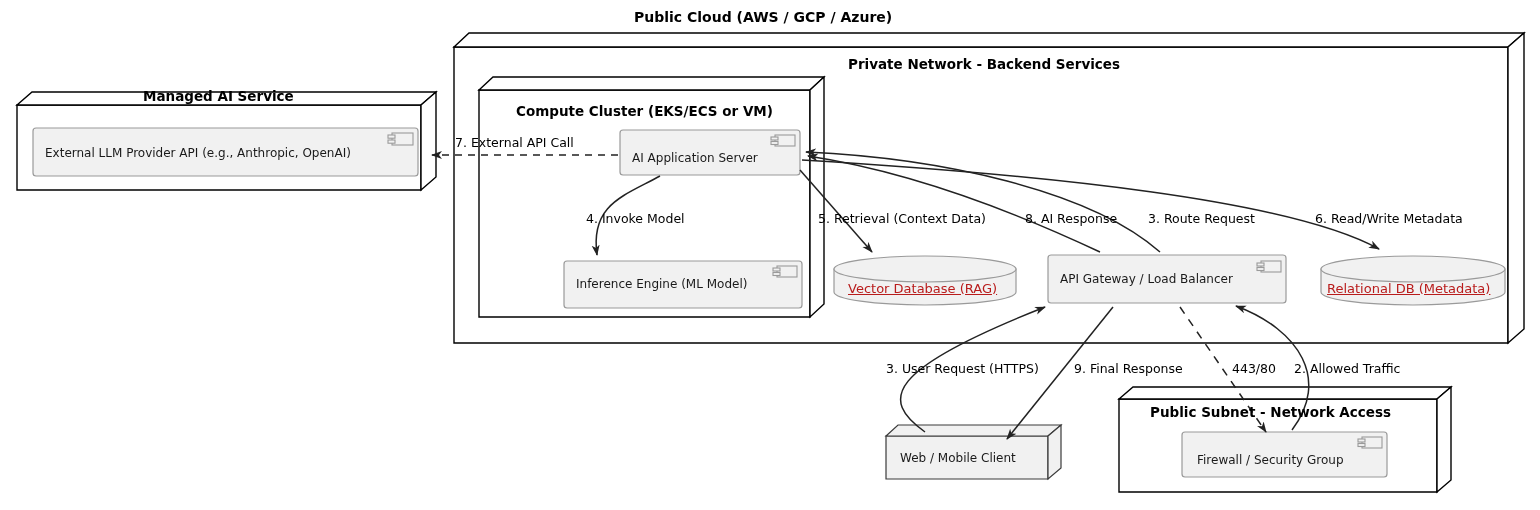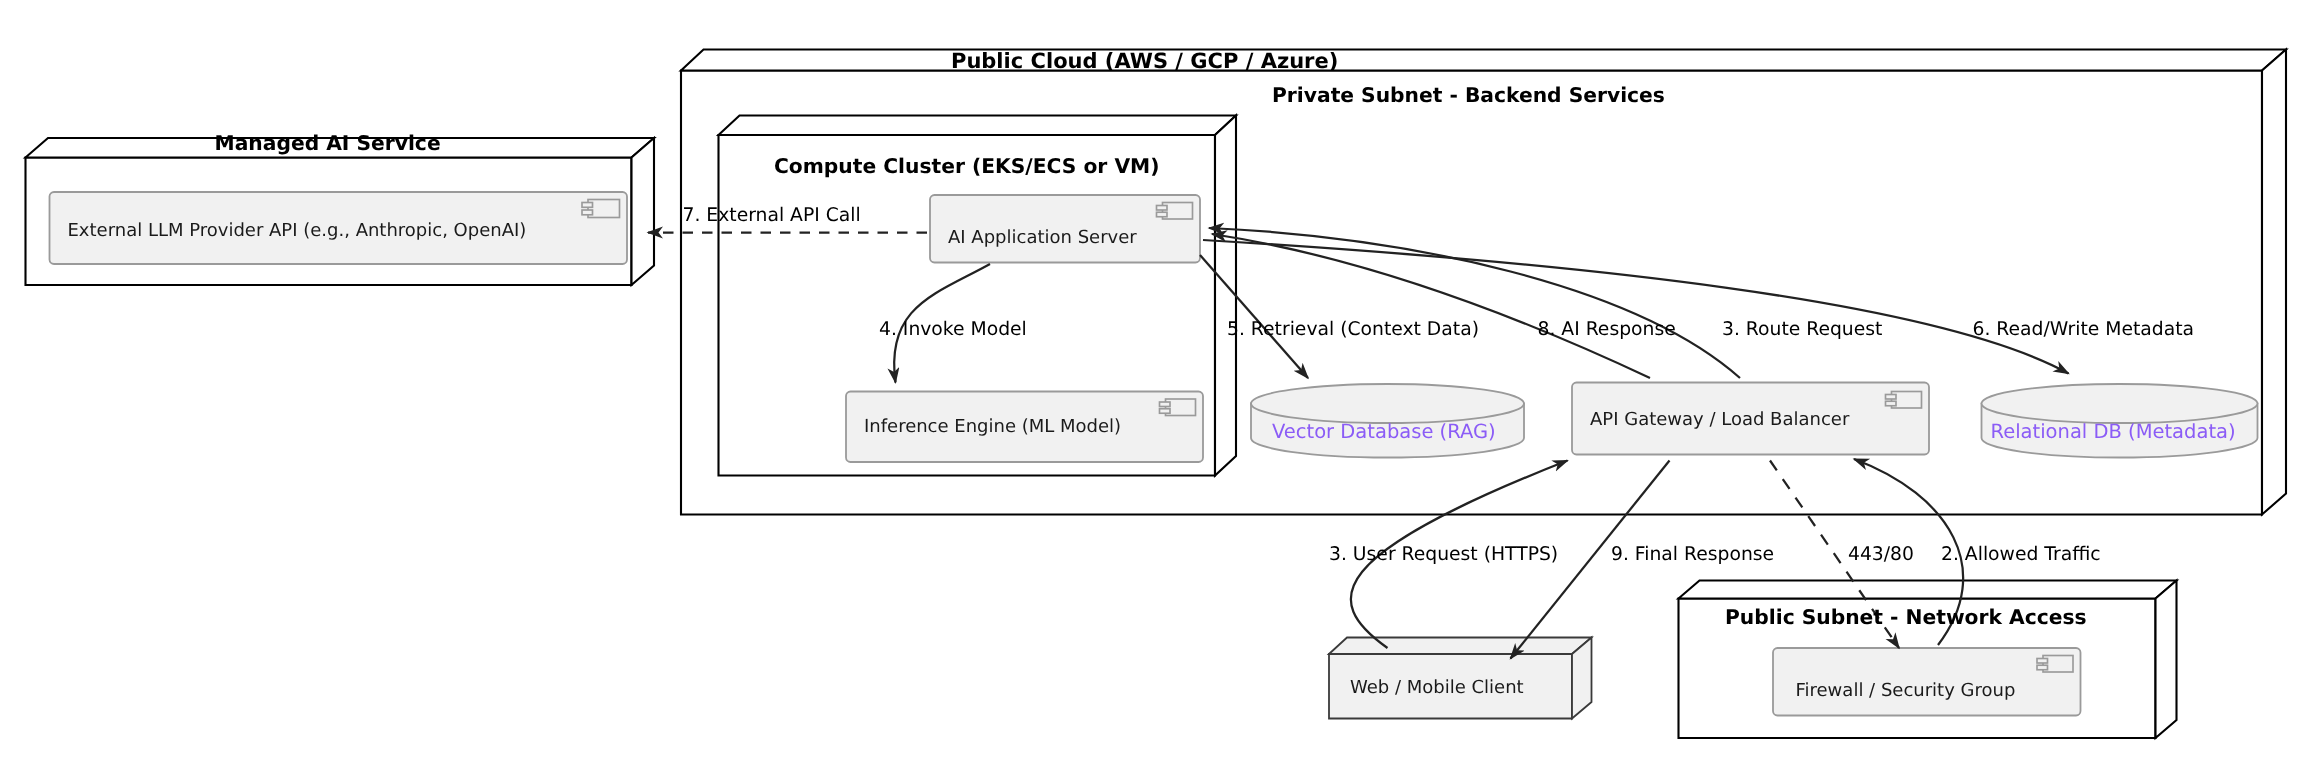--- a/index.html
+++ b/index.html
@@ -1,24 +1,24 @@
 <!DOCTYPE html>
 <html><head>
 <meta charset="utf-8">
 <style>
   html,body{margin:0;padding:0;background:#ffffff;}
   body{width:1540px;height:510px;position:relative;overflow:hidden;
        font-family:"DejaVu Sans","Liberation Sans",sans-serif;}
   #canvas{position:absolute;inset:0;width:1540px;height:510px;}
   svg{position:absolute;left:0;top:0;width:1540px;height:510px;}
   .lbl{position:absolute;white-space:nowrap;pointer-events:none;}
-  .cloud-title{font-size:14px;font-weight:bold;color:#000;margin-top:24px;}
+  .cloud-title{font-size:14px;font-weight:bold;color:#000;}
   .node-title{font-size:13.5px;font-weight:bold;color:#000;}
   .comp-label{font-size:12px;color:#1a1a1a;}
-  .db-label{font-size:13px;color:#8b5cf6;}
+  .db-label{font-size:13px;color:#b91c1c;text-decoration:underline;}
   .edge-label{font-size:12.5px;color:#000;}
 </style>
 </head>
 <body>
 
 <div id="canvas">
 
   <svg viewBox="0 0 1540 510">
     <defs>
       <marker id="ah" markerWidth="12" markerHeight="12" refX="10" refY="4" orient="auto" markerUnits="userSpaceOnUse">
@@ -147,21 +147,21 @@
       <path d="M1180,307 L1266,432" fill="none" stroke="#222" stroke-width="1.5" stroke-dasharray="8,7" marker-end="url(#ah)"></path>
     </g>
 
     <g>
       <path d="M1292,430 C1330,380 1300,330 1236,306" fill="none" stroke="#222" stroke-width="1.5" marker-end="url(#ah)"></path>
     </g>
   </svg>
 
   <div class="lbl cloud-title" style="left:634px;top:9px;">Public Cloud (AWS / GCP / Azure)</div>
 
-  <div class="lbl node-title" style="left:848px;top:56px;">Private Subnet - Backend Services</div>
+  <div class="lbl node-title" style="left:848px;top:56px;">Private Network - Backend Services</div>
 
   <div class="lbl node-title" style="left:516px;top:103px;">Compute Cluster (EKS/ECS or VM)</div>
 
   <div class="lbl node-title" style="left:143px;top:88px;">Managed AI Service</div>
 
   <div class="lbl node-title" style="left:1150px;top:404px;">Public Subnet - Network Access</div>
 
   <div class="lbl comp-label" style="left:45px;top:146px;">External LLM Provider API (e.g., Anthropic, OpenAI)</div>
 
   <div class="lbl comp-label" style="left:632px;top:151px;">AI Application Server</div>

